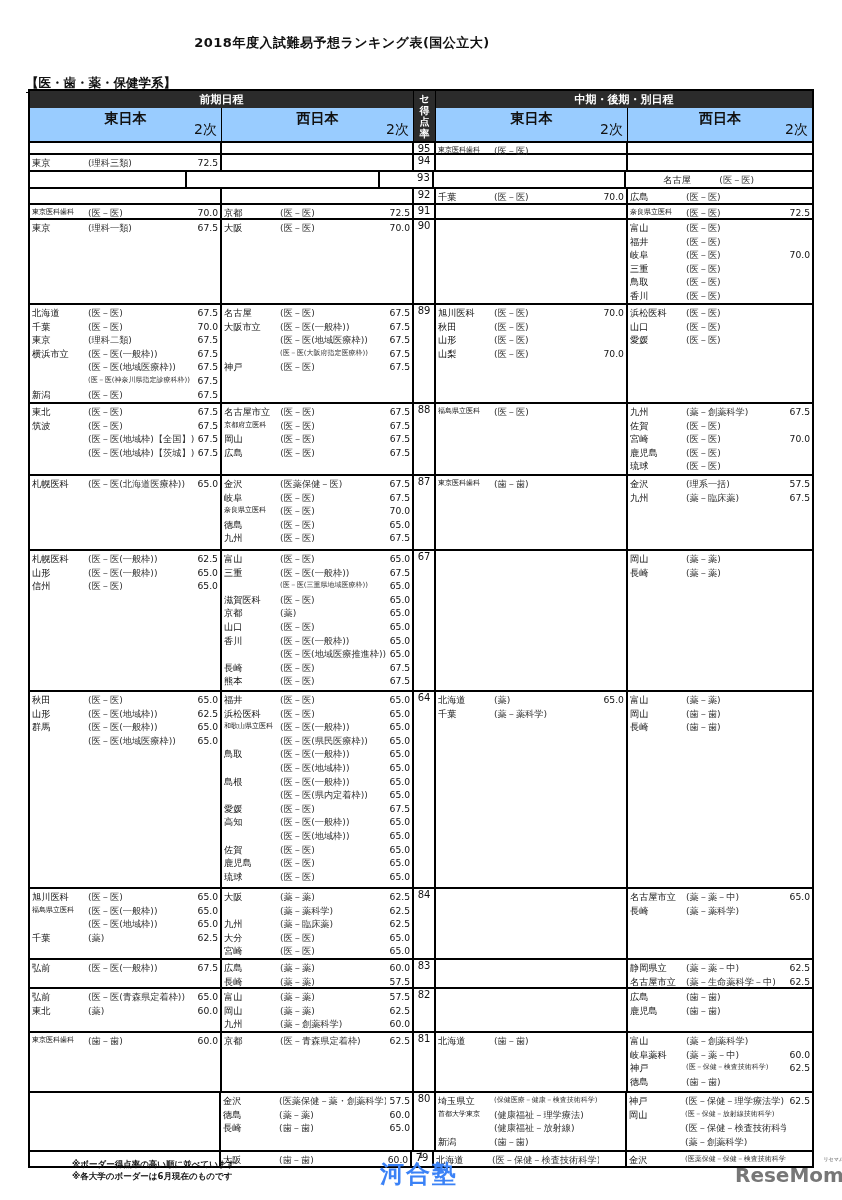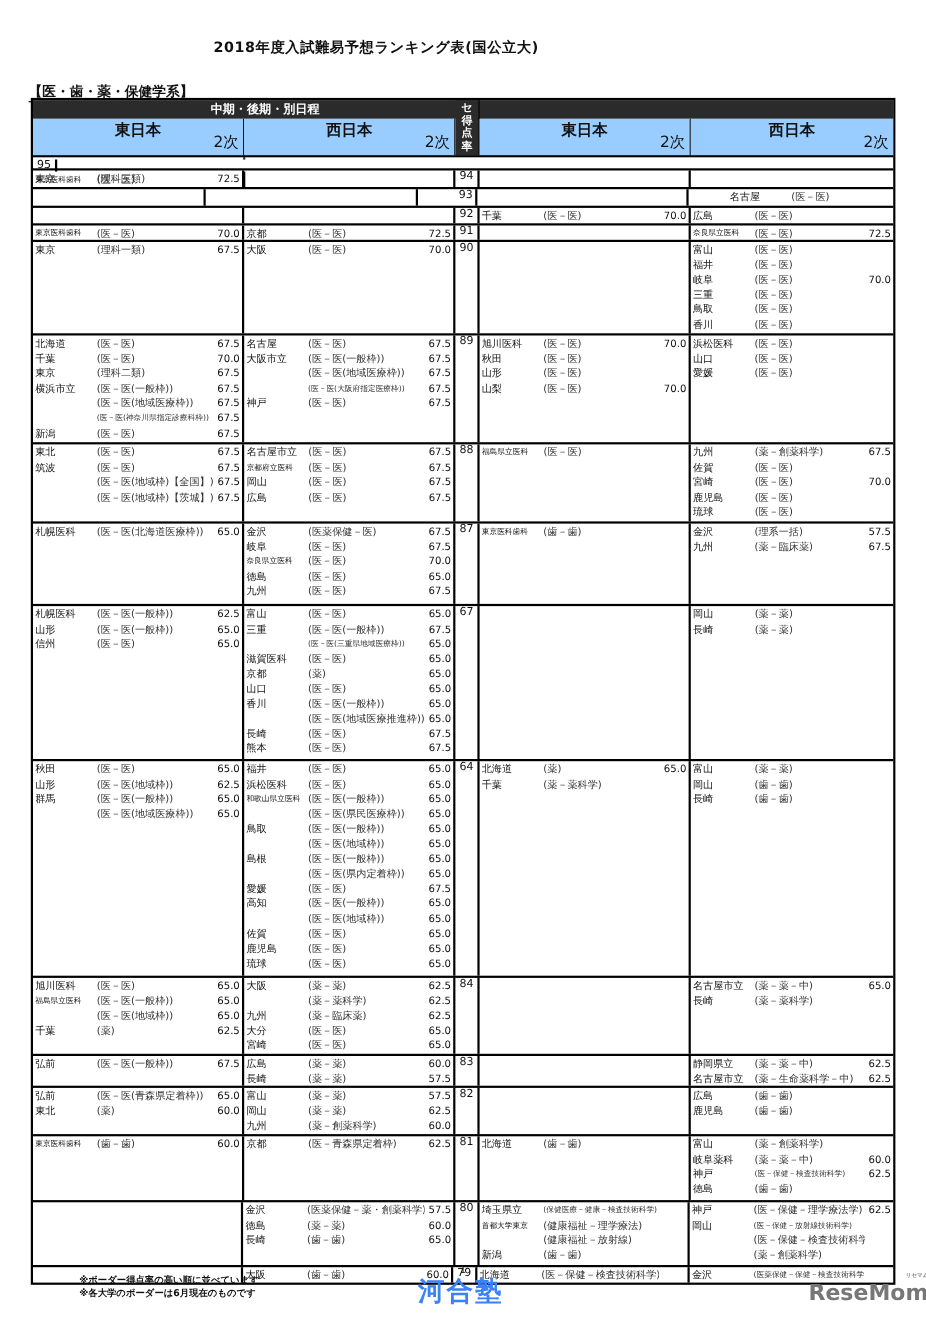--- a/index.html
+++ b/index.html
@@ -36,20 +36,21 @@
   .logo-resemom small { position: absolute; top: -7px; right: 0; font-size: 5px; color: #888; }
 </style>
 </head>
 <body>
 
 <div class="title">2018年度入試難易予想ランキング表(国公立大)</div>
 <div class="section-label">【医・歯・薬・保健学系】</div>
 
 <div class="tbl">
   <div class="hdr-top">
+    <div class="sec" style="width:386px;border-right:1px solid #000;box-sizing:border-box;">前期日程</div>
     <div style="width:22px;"></div>
     <div class="sec" style="width:378px;">中期・後期・別日程</div>
   </div>
   <div class="hdr-mid">
     <div class="hblue col-a">
       <span class="nm">東日本</span>
       <span class="ni">2次</span>
     </div>
     <div class="hblue col-b">
       <span class="nm">西日本</span>
@@ -59,21 +60,21 @@
     <div class="hblue col-c">
       <span class="nm">東日本</span>
       <span class="ni">2次</span>
     </div>
     <div class="hblue col-d" style="border-right:none;">
       <span class="nm">西日本</span>
       <span class="ni">2次</span>
     </div>
   </div>
   <div id="rows">
-      <div class="row" style="height: 12px; flex-direction: column;">
+      <div class="row" style="height: 12px;">
         <div class="cell col-a"></div>
         <div class="cell col-b"></div>
         <div class="cell col-s sc">95</div>
         <div class="cell col-c">
           <div class="ent">
             <span class="u sm">東京医科歯科</span>
             <span class="d">(医－医)</span>
             <span class="v"></span>
           </div>
         </div>

